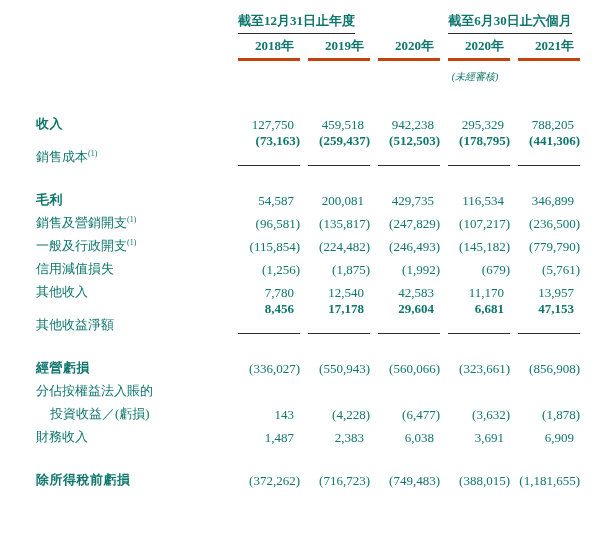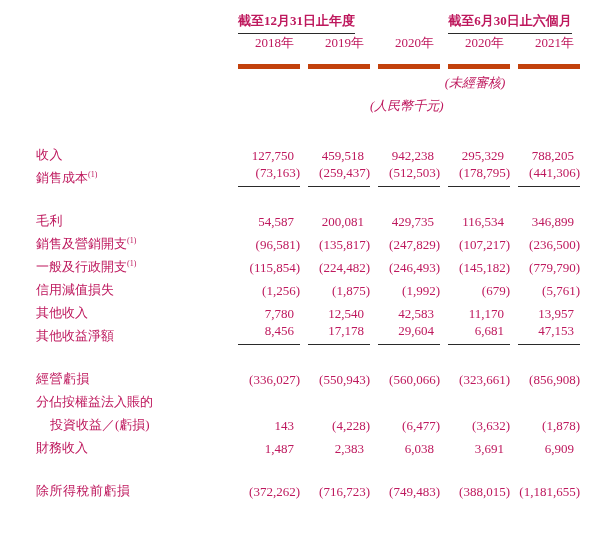--- a/index.html
+++ b/index.html
@@ -1,45 +1,45 @@
 <!DOCTYPE html>
 <html><head>
 <meta charset="utf-8">
 <style>
   html,body{margin:0;padding:0;background:#ffffff;}
   .page{
-    width:600px;height:533px;background:#ffffff;color:#be185d;
+    width:600px;height:533px;background:#ffffff;color:#0f766e;
     font-family:"Liberation Serif","DejaVu Serif",serif;
     font-size:13px;overflow:hidden;position:relative;
   }
   table.fin{
     border-collapse:collapse;table-layout:fixed;
     margin:8px 0 0 36px;width:544px;
   }
   col.c-label{width:194px;}
   col.c-num{width:70px;}
   td{padding:0;}
   td.lbl{vertical-align:bottom;white-space:nowrap;height:23px;}
   td.num{vertical-align:bottom;text-align:right;padding-left:8px;height:23px;overflow:visible;}
   .lab{display:inline-block;}
-  tr.bold .lab{font-weight:normal;letter-spacing:.5px;text-align:center;}
+  tr.bold .lab{font-weight:bold;letter-spacing:.5px;text-align:center;}
   .val{display:block;padding-right:6px;white-space:nowrap;}
   .val.neg{padding-right:0;}
-  tr.rule td.num .val{border-bottom:1px solid #2a2a2a;padding-bottom:5px;}
+  tr.rule td.num .val{border-bottom:1px solid #2a2a2a;padding-bottom:16px;font-weight:bold;}
   sup.fn{font-size:8px;vertical-align:super;line-height:0;}
   
   td.grp{vertical-align:bottom;height:26px;}
   td.grp1{text-align:left;padding-left:8px;}
   td.grp2{text-align:center;}
   .grp-inner{display:inline-block;font-weight:bold;border-bottom:1px solid #2a2a2a;
              padding-bottom:3px;white-space:nowrap;}
   td.yr{vertical-align:bottom;text-align:right;padding-left:8px;height:27px;}
-  .yr-inner{display:block;font-weight:normal;border-bottom:5px solid #c2410c;
-            padding:0 6px 12px 0;white-space:nowrap;}
-  td.note{height:17px;vertical-align:bottom;font-style:italic;font-size:13px;}
+  .yr-inner{display:block;font-weight:bold;border-bottom:3px solid #c2410c;
+            padding:0 6px 3px 0;white-space:nowrap;}
+  td.note{height:17px;vertical-align:bottom;font-style:italic;font-size:10px;}
   td.note-un{text-align:center;}
   td.note-cur{text-align:right;}
   .nowrap{white-space:nowrap;}
   tr.spacer td{height:20px;}
   tr.spacer-lg td{height:26px;}
   td.indent .lab{padding-left:14px;}
 </style>
 </head>
 <body>
 
@@ -86,28 +86,20 @@
 
     <tr>
       <td class="lbl"></td>
       <td></td>
       <td></td>
       <td></td>
       <td class="note note-un"><span class="nowrap">(未經審核)</span></td>
       <td></td>
     </tr>
 
-    <tr>
-      <td class="lbl"></td>
-      <td></td>
-      <td></td>
-      <td class="note note-cur"><span class="nowrap">(人民幣千元)</span></td>
-      <td></td>
-      <td></td>
-    </tr>
 
     <tr class="spacer-lg">
           <td colspan="6"></td>
         </tr>
 
     <tr class="bold">
       <td class="lbl"><span class="lab">收入</span></td>
       <td class="num">
             <span class="val">127,750</span>
           </td>

